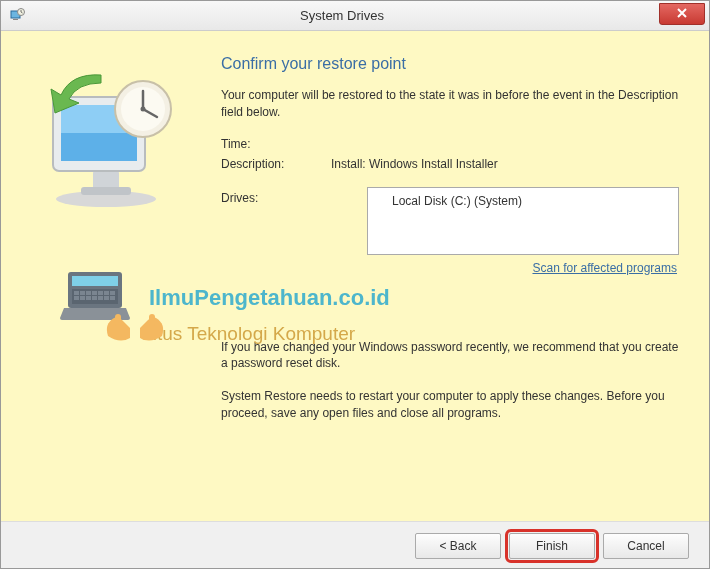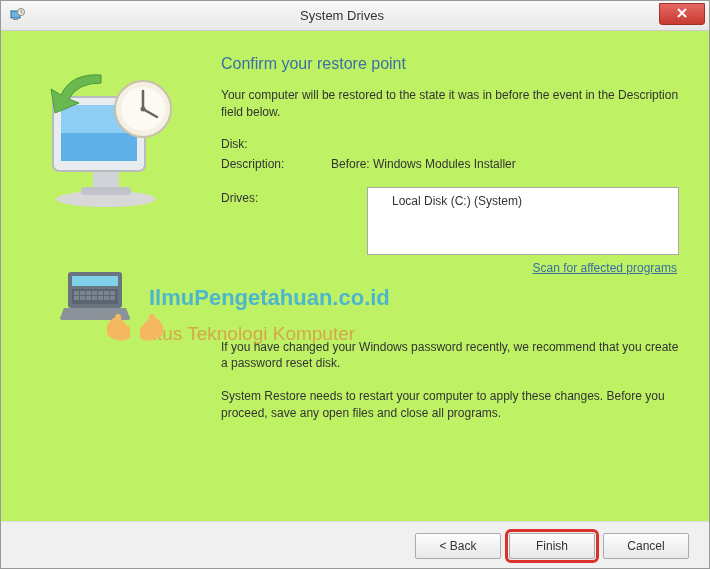--- a/index.html
+++ b/index.html
@@ -42,21 +42,21 @@
       display: flex;
       align-items: center;
       justify-content: center;
       color: #fff;
       font-weight: bold;
       font-size: 11px;
     }
     .content {
       display: flex;
       height: 490px;
-      background: #bef264;
+      background: #fef9c3;
     }
     .left-pane {
       width: 210px;
       padding: 40px 20px 20px 20px;
       display: flex;
       flex-direction: column;
       align-items: center;
     }
     .restore-graphic {
       width: 150px;
@@ -222,25 +222,25 @@
         <path d="M 70 4 Q 40 2 30 24 L 20 18 L 24 42 L 48 32 L 38 28 Q 46 12 70 12 Z" fill="#6ab850" stroke="#4a9838" stroke-width="1"></path>
       </svg>
     </div>
   </div>
 
   <div class="right-pane">
     <div class="heading">Confirm your restore point</div>
     <div class="intro">Your computer will be restored to the state it was in before the event in the Description field below.</div>
 
     <div class="info-row">
-      <div class="info-label">Disk:</div>
+      <div class="info-label">Time:</div>
     </div>
     <div class="info-row">
       <div class="info-label">Description:</div>
-      <div class="info-value">Before: Windows Modules Installer</div>
+      <div class="info-value">Install: Windows Install Installer</div>
     </div>
 
     <div class="drives-row">
       <div class="drives-label">Drives:</div>
       <div style="flex:1">
         <div class="drives-box">
           <span>Local Disk (C:) (System)</span>
         </div>
         <div class="scan-link">Scan for affected programs</div>
       </div>

